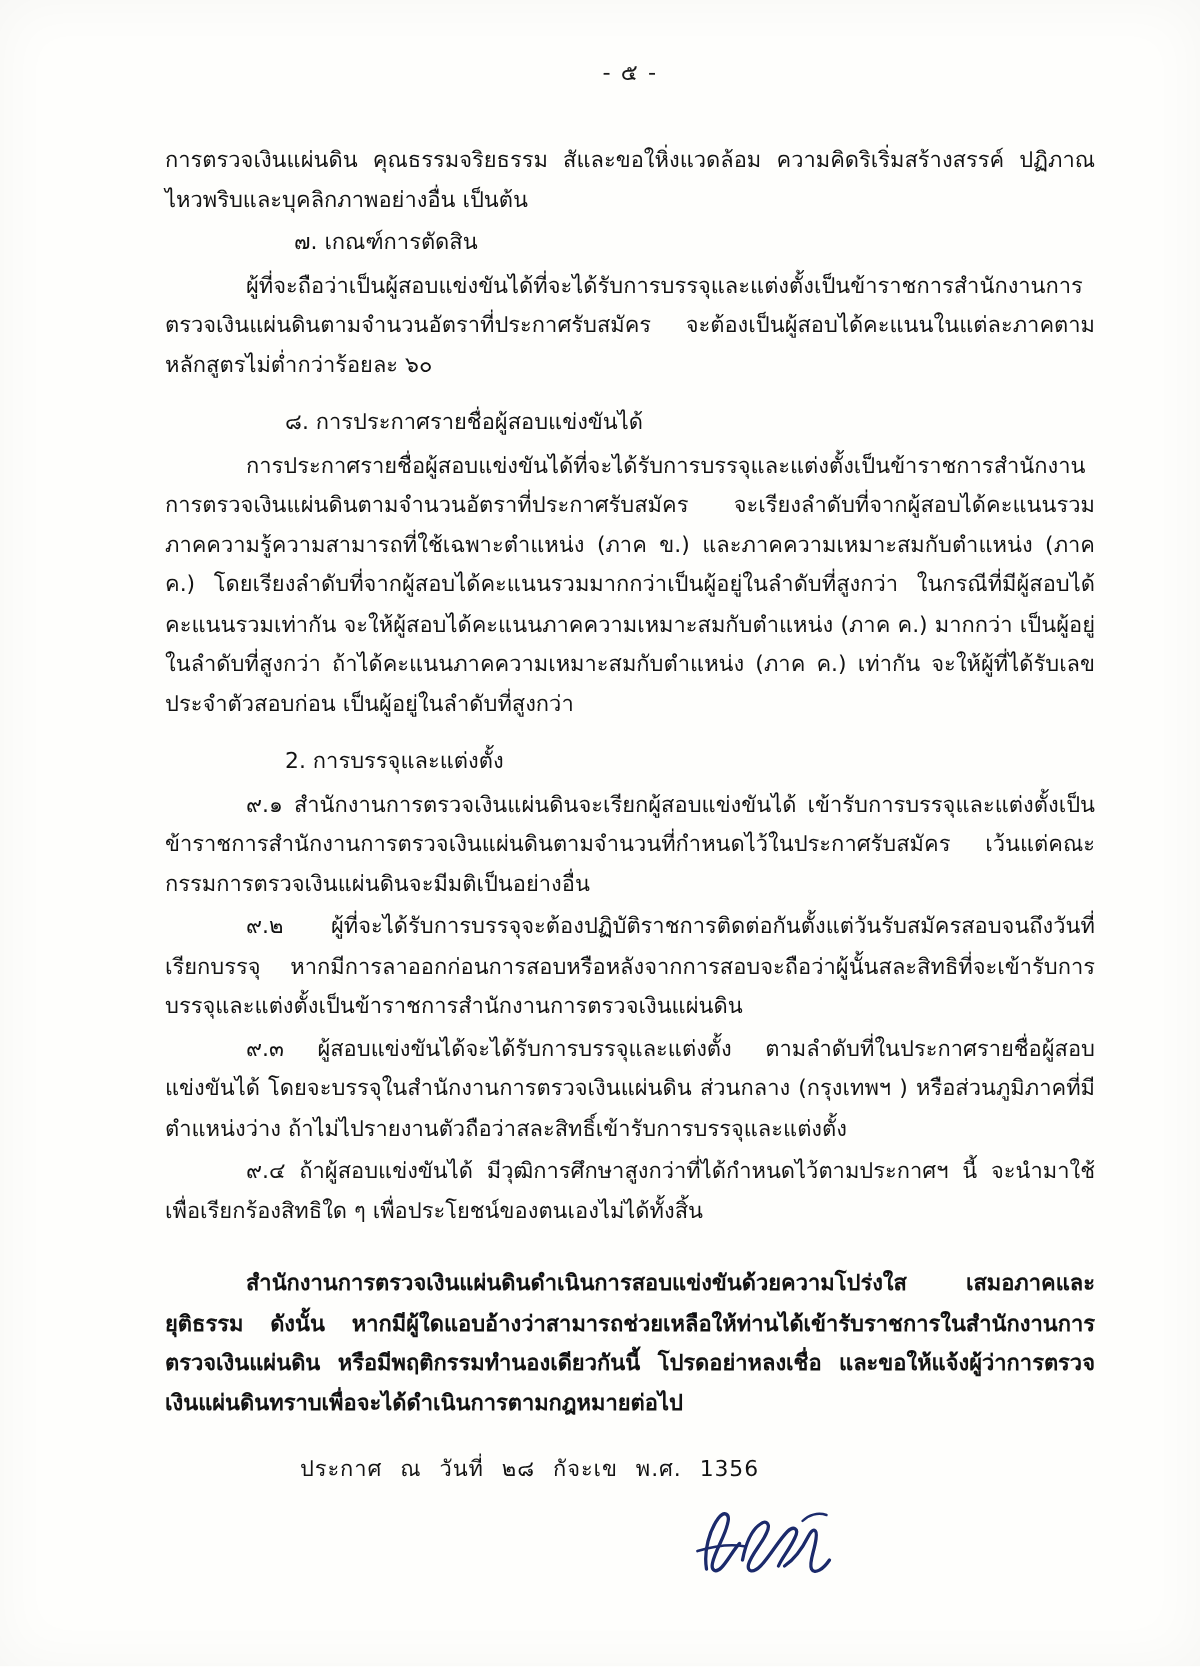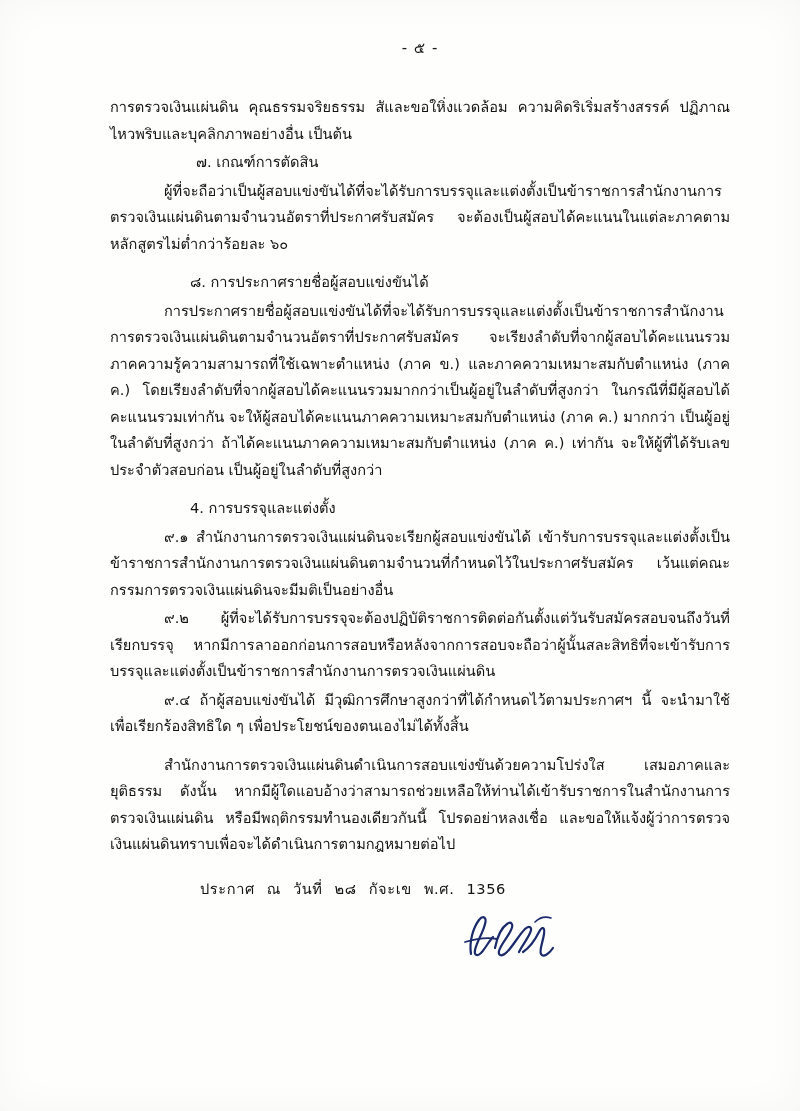--- a/index.html
+++ b/index.html
@@ -59,21 +59,22 @@
     margin-top: 0;
     margin-bottom: 2px;
   }
   .heading2 {
     font-weight: normal;
     text-indent: 80px;
     margin-top: 12px;
     margin-bottom: 2px;
   }
   .gap-top {
-    margin-top: 12px;
+    margin-top: 22px;
+    font-weight: bold;
   }
   .announce-line {
     margin-top: 18px;
     text-indent: 90px;
     letter-spacing: 0.6px;
   }
   .announce-line .sp { display: inline-block; width: 12px; }
   .sign-block {
     margin-top: 6px;
     text-align: center;
@@ -112,26 +113,27 @@
 
       <p class="para heading">๗. เกณฑ์การตัดสิน</p>
 
       <p class="para indent">ผู้ที่จะถือว่าเป็นผู้สอบแข่งขันได้ที่จะได้รับการบรรจุและแต่งตั้งเป็นข้าราชการสำนักงานการตรวจเงินแผ่นดินตามจำนวนอัตราที่ประกาศรับสมัคร จะต้องเป็นผู้สอบได้คะแนนในแต่ละภาคตามหลักสูตรไม่ต่ำกว่าร้อยละ ๖๐</p>
 
 
       <p class="para heading2">๘. การประกาศรายชื่อผู้สอบแข่งขันได้</p>
 
       <p class="para indent">การประกาศรายชื่อผู้สอบแข่งขันได้ที่จะได้รับการบรรจุและแต่งตั้งเป็นข้าราชการสำนักงานการตรวจเงินแผ่นดินตามจำนวนอัตราที่ประกาศรับสมัคร จะเรียงลำดับที่จากผู้สอบได้คะแนนรวมภาคความรู้ความสามารถที่ใช้เฉพาะตำแหน่ง (ภาค ข.) และภาคความเหมาะสมกับตำแหน่ง (ภาค ค.) โดยเรียงลำดับที่จากผู้สอบได้คะแนนรวมมากกว่าเป็นผู้อยู่ในลำดับที่สูงกว่า ในกรณีที่มีผู้สอบได้คะแนนรวมเท่ากัน จะให้ผู้สอบได้คะแนนภาคความเหมาะสมกับตำแหน่ง (ภาค ค.) มากกว่า เป็นผู้อยู่ในลำดับที่สูงกว่า ถ้าได้คะแนนภาคความเหมาะสมกับตำแหน่ง (ภาค ค.) เท่ากัน จะให้ผู้ที่ได้รับเลขประจำตัวสอบก่อน เป็นผู้อยู่ในลำดับที่สูงกว่า</p>
 
-      <p class="para heading2">4. การบรรจุและแต่งตั้ง</p>
+      <p class="para heading2">2. การบรรจุและแต่งตั้ง</p>
 
       <p class="para indent">๙.๑ สำนักงานการตรวจเงินแผ่นดินจะเรียกผู้สอบแข่งขันได้ เข้ารับการบรรจุและแต่งตั้งเป็นข้าราชการสำนักงานการตรวจเงินแผ่นดินตามจำนวนที่กำหนดไว้ในประกาศรับสมัคร เว้นแต่คณะกรรมการตรวจเงินแผ่นดินจะมีมติเป็นอย่างอื่น</p>
 
       <p class="para indent">๙.๒ ผู้ที่จะได้รับการบรรจุจะต้องปฏิบัติราชการติดต่อกันตั้งแต่วันรับสมัครสอบจนถึงวันที่เรียกบรรจุ หากมีการลาออกก่อนการสอบหรือหลังจากการสอบจะถือว่าผู้นั้นสละสิทธิที่จะเข้ารับการบรรจุและแต่งตั้งเป็นข้าราชการสำนักงานการตรวจเงินแผ่นดิน</p>
 
+      <p class="para indent">๙.๓ ผู้สอบแข่งขันได้จะได้รับการบรรจุและแต่งตั้ง ตามลำดับที่ในประกาศรายชื่อผู้สอบแข่งขันได้ โดยจะบรรจุในสำนักงานการตรวจเงินแผ่นดิน ส่วนกลาง (กรุงเทพฯ ) หรือส่วนภูมิภาคที่มีตำแหน่งว่าง ถ้าไม่ไปรายงานตัวถือว่าสละสิทธิ์เข้ารับการบรรจุและแต่งตั้ง</p>
 
       <p class="para indent">๙.๔ ถ้าผู้สอบแข่งขันได้ มีวุฒิการศึกษาสูงกว่าที่ได้กำหนดไว้ตามประกาศฯ นี้ จะนำมาใช้เพื่อเรียกร้องสิทธิใด ๆ เพื่อประโยชน์ของตนเองไม่ได้ทั้งสิ้น</p>
 
       <p class="para indent gap-top">สำนักงานการตรวจเงินแผ่นดินดำเนินการสอบแข่งขันด้วยความโปร่งใส เสมอภาคและยุติธรรม ดังนั้น หากมีผู้ใดแอบอ้างว่าสามารถช่วยเหลือให้ท่านได้เข้ารับราชการในสำนักงานการตรวจเงินแผ่นดิน หรือมีพฤติกรรมทำนองเดียวกันนี้ โปรดอย่าหลงเชื่อ และขอให้แจ้งผู้ว่าการตรวจเงินแผ่นดินทราบเพื่อจะได้ดำเนินการตามกฎหมายต่อไป</p>
 
       <p class="announce-line">
         <span>ประกาศ</span><span class="sp"></span><span>ณ</span><span class="sp"></span><span>วันที่</span><span class="sp"></span><span>๒๘</span><span class="sp"></span><span>กัจะเข</span><span class="sp"></span><span>พ.ศ.</span><span class="sp"></span><span>1356</span>
       </p>
 
       <div class="sign-block">

